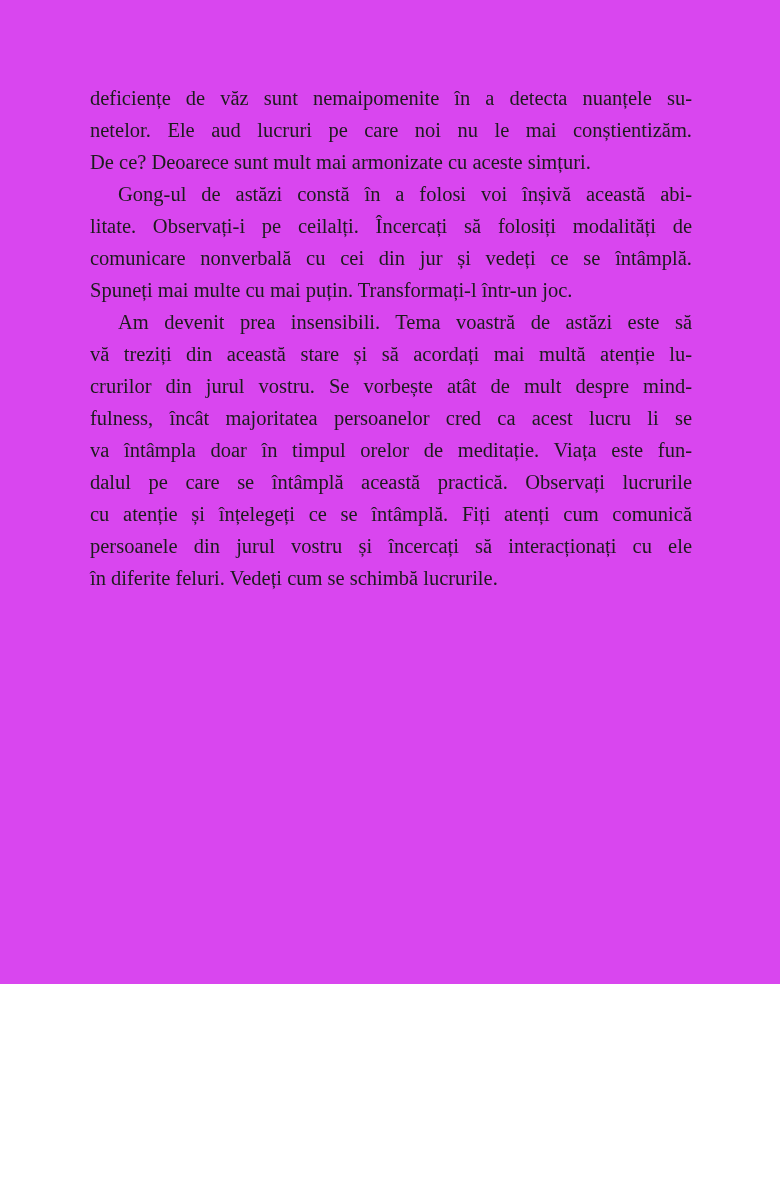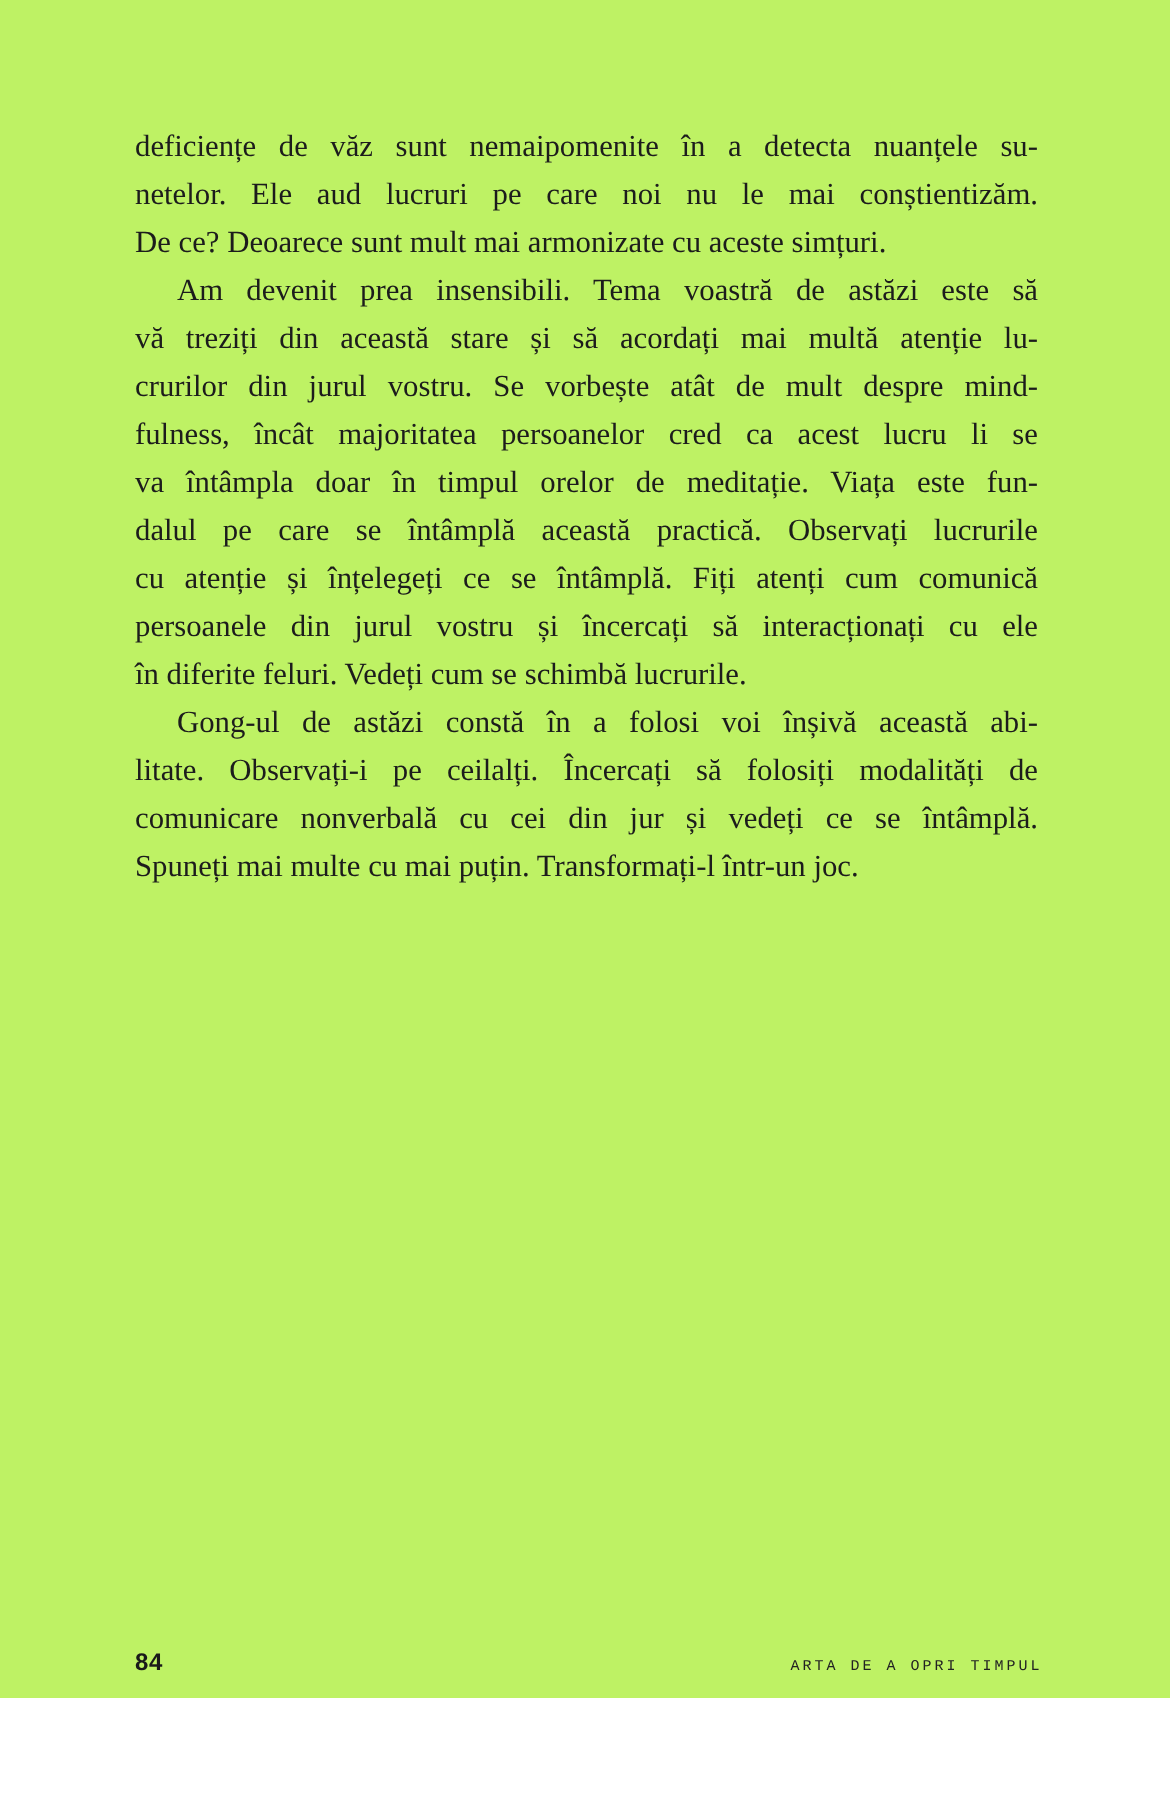--- a/index.html
+++ b/index.html
@@ -5,22 +5,22 @@
   * { margin: 0; padding: 0; box-sizing: border-box; }
   html, body {
     width: 780px;
     height: 1200px;
     background: #ffffff;
     font-family: "Liberation Serif", "DejaVu Serif", serif;
   }
   .page {
     position: relative;
     width: 780px;
-    height: 1132px;
-    background: #bef264;
+    height: 984px;
+    background: #d946ef;
     overflow: hidden;
   }
   .text-block {
     position: absolute;
     left: 90px;
     top: 82px;
     width: 602px;
     color: #1c1c1c;
     font-size: 20.5px;
     line-height: 32px;
@@ -67,35 +67,35 @@
 
 <div class="page">
 
   <div class="text-block">
       <div class="paragraph">
         <div class="line">deficiențe de văz sunt nemaipomenite în a detecta nuanțele su-</div>
         <div class="line">netelor. Ele aud lucruri pe care noi nu le mai conștientizăm.</div>
         <div class="line last">De ce? Deoarece sunt mult mai armonizate cu aceste simțuri.</div>
       </div>
       <div class="paragraph">
+        <div class="line indent">Gong-ul de astăzi constă în a folosi voi înșivă această abi-</div>
+        <div class="line">litate. Observați-i pe ceilalți. Încercați să folosiți modalități de</div>
+        <div class="line">comunicare nonverbală cu cei din jur și vedeți ce se întâmplă.</div>
+        <div class="line last">Spuneți mai multe cu mai puțin. Transformați-l într-un joc.</div>
+      </div>
+      <div class="paragraph">
         <div class="line indent">Am devenit prea insensibili. Tema voastră de astăzi este să</div>
         <div class="line">vă treziți din această stare și să acordați mai multă atenție lu-</div>
         <div class="line">crurilor din jurul vostru. Se vorbește atât de mult despre mind-</div>
         <div class="line">fulness, încât majoritatea persoanelor cred ca acest lucru li se</div>
         <div class="line">va întâmpla doar în timpul orelor de meditație. Viața este fun-</div>
         <div class="line">dalul pe care se întâmplă această practică. Observați lucrurile</div>
         <div class="line">cu atenție și înțelegeți ce se întâmplă. Fiți atenți cum comunică</div>
         <div class="line">persoanele din jurul vostru și încercați să interacționați cu ele</div>
         <div class="line last">în diferite feluri. Vedeți cum se schimbă lucrurile.</div>
-      </div>
-      <div class="paragraph">
-        <div class="line indent">Gong-ul de astăzi constă în a folosi voi înșivă această abi-</div>
-        <div class="line">litate. Observați-i pe ceilalți. Încercați să folosiți modalități de</div>
-        <div class="line">comunicare nonverbală cu cei din jur și vedeți ce se întâmplă.</div>
-        <div class="line last">Spuneți mai multe cu mai puțin. Transformați-l într-un joc.</div>
       </div>
     </div>
 
   <div class="footer">
     <span class="page-number">84</span>
     <span class="running-title">ARTA DE A OPRI TIMPUL</span>
   </div>
 
 </div>
 

